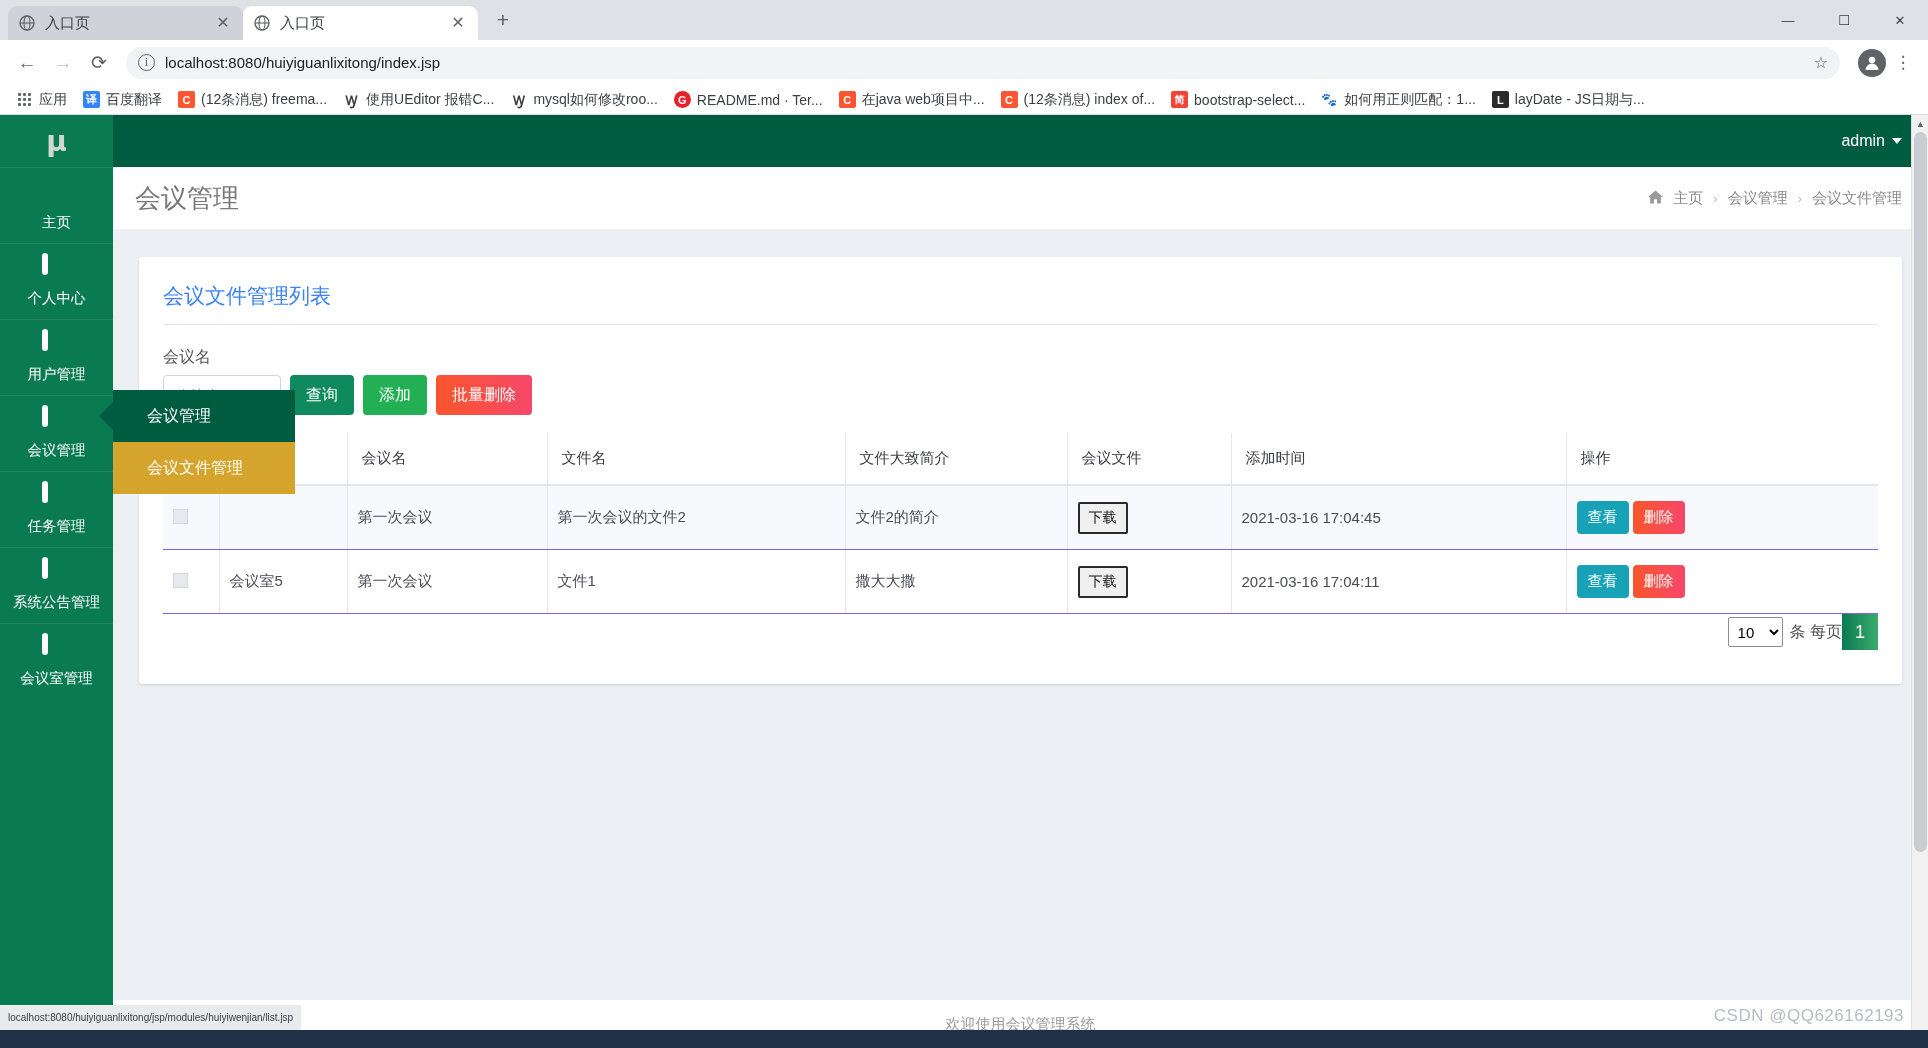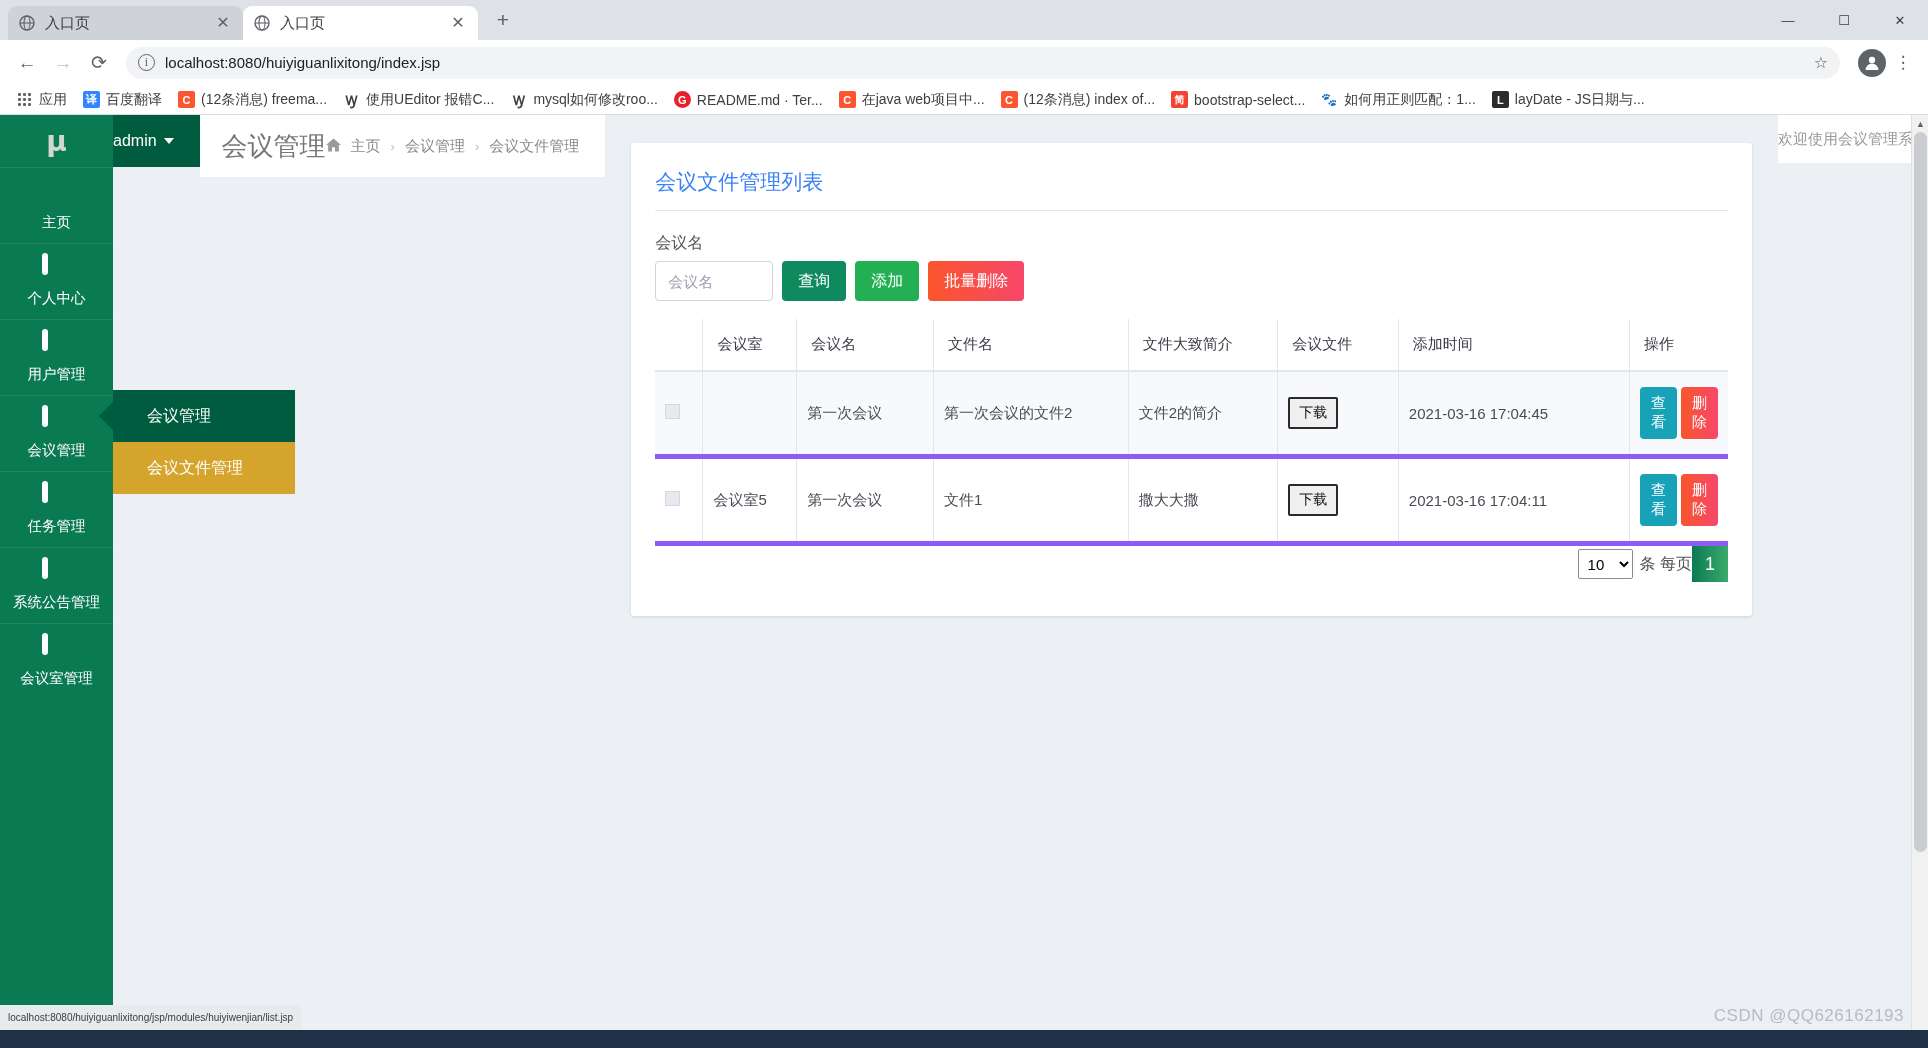--- a/index.html
+++ b/index.html
@@ -138,21 +138,21 @@
     border-top: 14px solid transparent; border-bottom: 14px solid transparent;
     border-right: 14px solid #005c3f;
   }
   .flyout-item {
     height: 52px; display:flex; align-items:center; padding-left: 34px;
     color:#fff; font-size: 16px;
   }
   .flyout-item.head { background:#005c3f; }
   .flyout-item.sel { background:#d5a42c; }
 
-  .content { flex: 1; display:flex; flex-direction: row; min-width: 0; position: relative; }
+  .content { flex: 1; display:flex; flex-direction: column; min-width: 0; position: relative; }
   .topbar {
     height: 52px; background:#005c3f; display:flex; align-items:center;
     justify-content: flex-end; padding-right: 26px;
   }
   .topbar-user { color:#fff; font-size: 16px; display:flex; align-items:center; gap:7px; }
   .caret-down {
     width:0;height:0;border-left:5px solid transparent;border-right:5px solid transparent;
     border-top:6px solid #fff;
   }
   .pagehead {
@@ -189,21 +189,21 @@
   .btn-del { background: linear-gradient(to right,#f9552c,#f7476a); }
 
   table.grid { width:100%; border-collapse: collapse; font-size: 15px; }
   table.grid th {
     text-align:left; padding: 16px 14px; color:#3a3b45; font-weight: normal;
     border-bottom: 2px solid #e3e6f0; border-right:1px solid #e3e6f0;
     font-size: 15px;
   }
   table.grid th:last-child { border-right:none; }
   table.grid td {
-    padding: 15px 10px; color:#4a4b55; border-bottom:5px solid #8b5cf6;
+    padding: 15px 10px; color:#4a4b55; border-bottom:1px solid #8b5cf6;
     border-right:1px solid #e3e6f0; vertical-align: middle;
   }
   table.grid td:last-child { border-right:none; }
   table.grid tr.alt td { background:#f8f9fc; }
   .cb { width:15px; height:15px; background:#e8e9ee; border:1px solid #d6d8e0; display:inline-block; }
   .dl-btn {
     border:2px solid #2a2a2a; background:#f0f0f0; color:#111; font-size:14px;
     padding: 5px 9px; border-radius:2px; font-family:"Liberation Sans", sans-serif;
   }
   .act { display:flex; gap:4px; }

